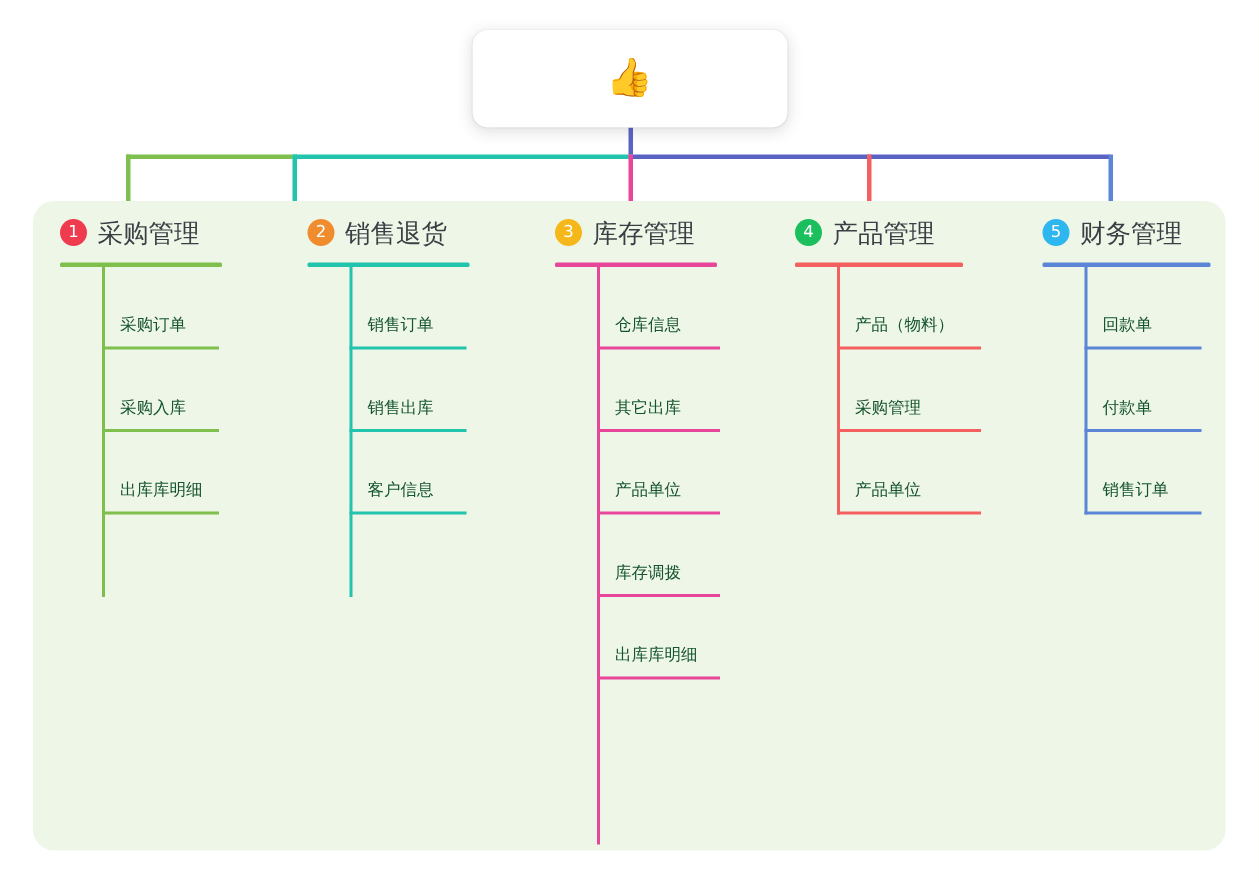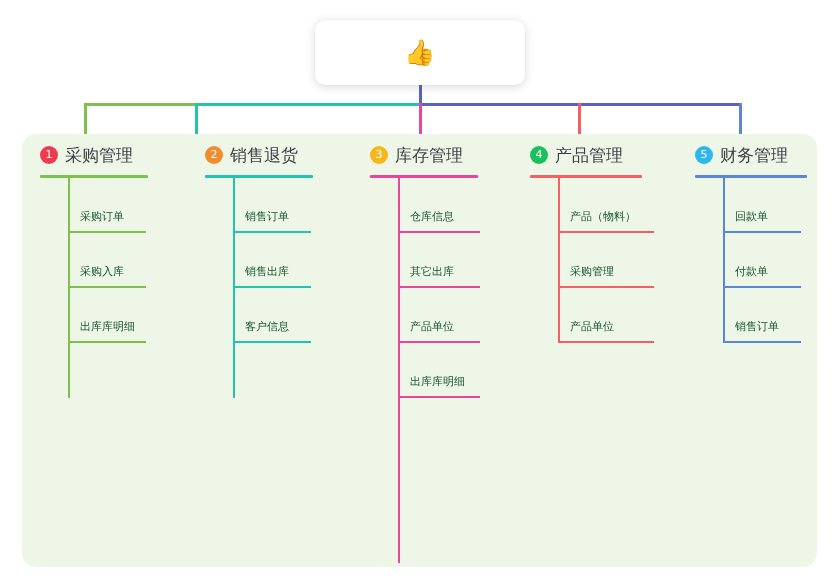--- a/index.html
+++ b/index.html
@@ -201,20 +201,24 @@
         </div>
         <div class="item">
           <span class="item-label">其它出库</span>
           <div class="item-rule" style="width: 82px; background: rgb(232, 70, 154);"></div>
         </div>
         <div class="item">
           <span class="item-label">产品单位</span>
           <div class="item-rule" style="width: 82px; background: rgb(232, 70, 154);"></div>
         </div>
         <div class="item">
+          <span class="item-label">库存调拨</span>
+          <div class="item-rule" style="width: 82px; background: rgb(232, 70, 154);"></div>
+        </div>
+        <div class="item">
           <span class="item-label">出库库明细</span>
           <div class="item-rule" style="width: 82px; background: rgb(232, 70, 154);"></div>
         </div>
       </div>
     </div>
     <div class="column" style="left: 530px;">
       <div class="col-head">
         <span class="badge" style="background: rgb(27, 191, 94);">4</span>
         <span class="col-title">产品管理</span>
       </div>

